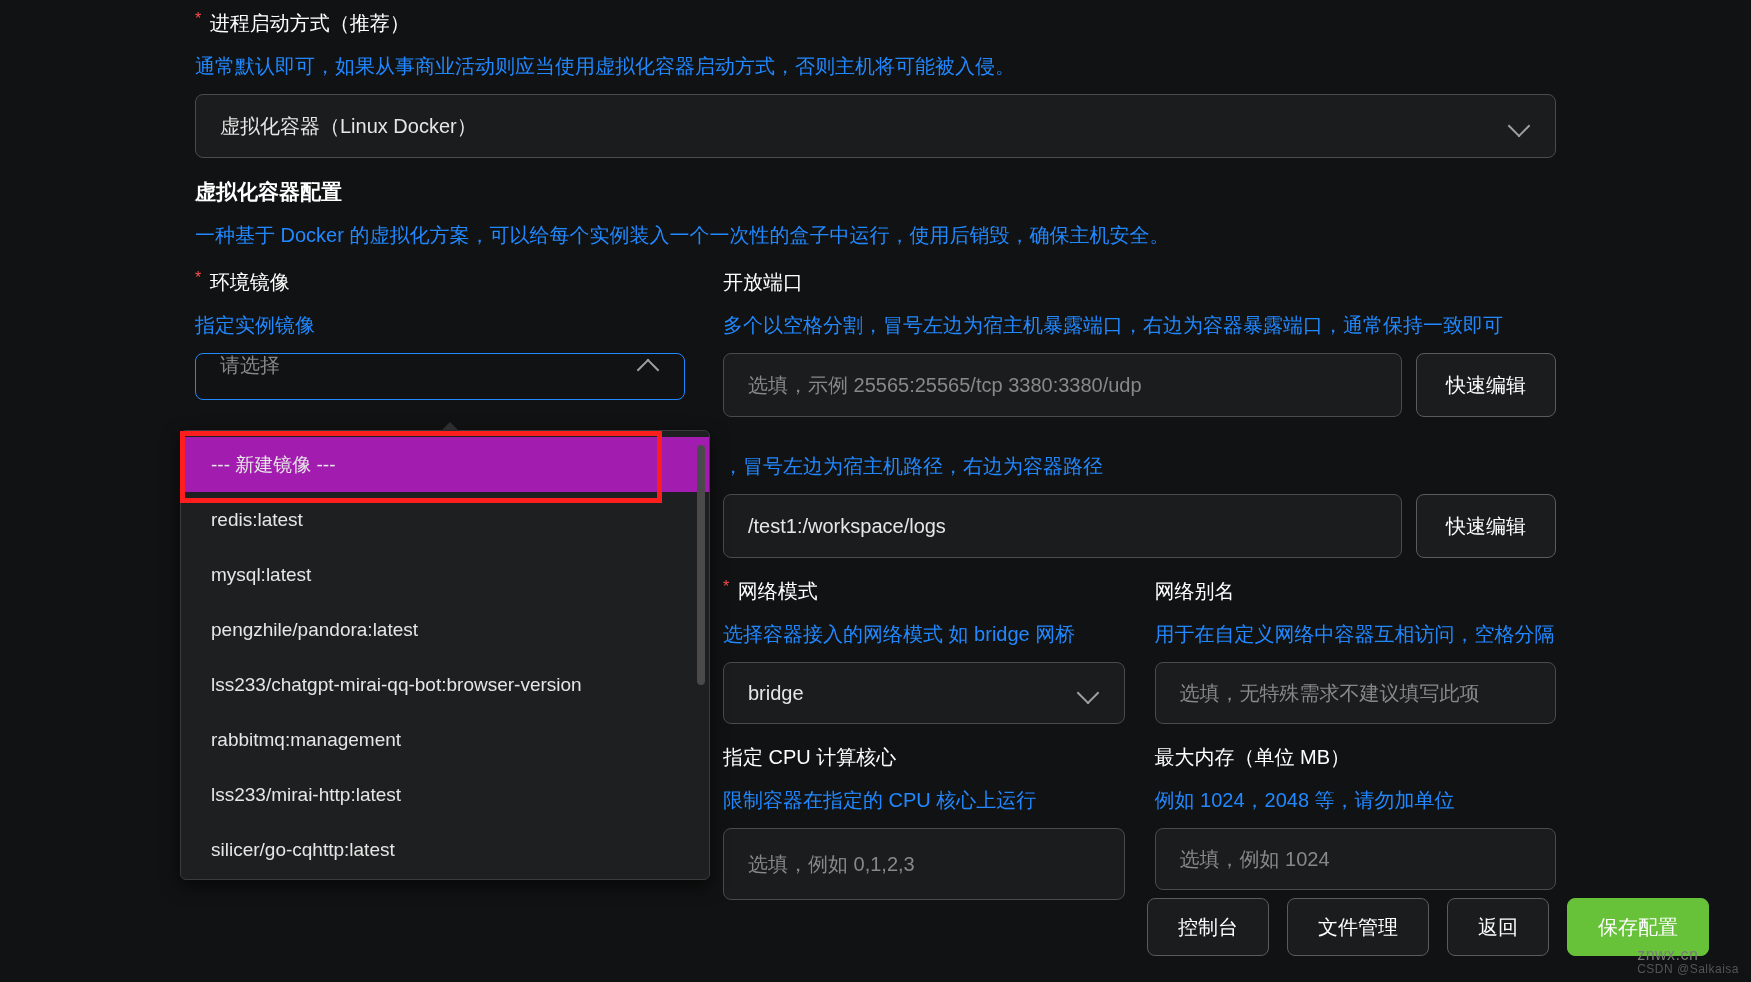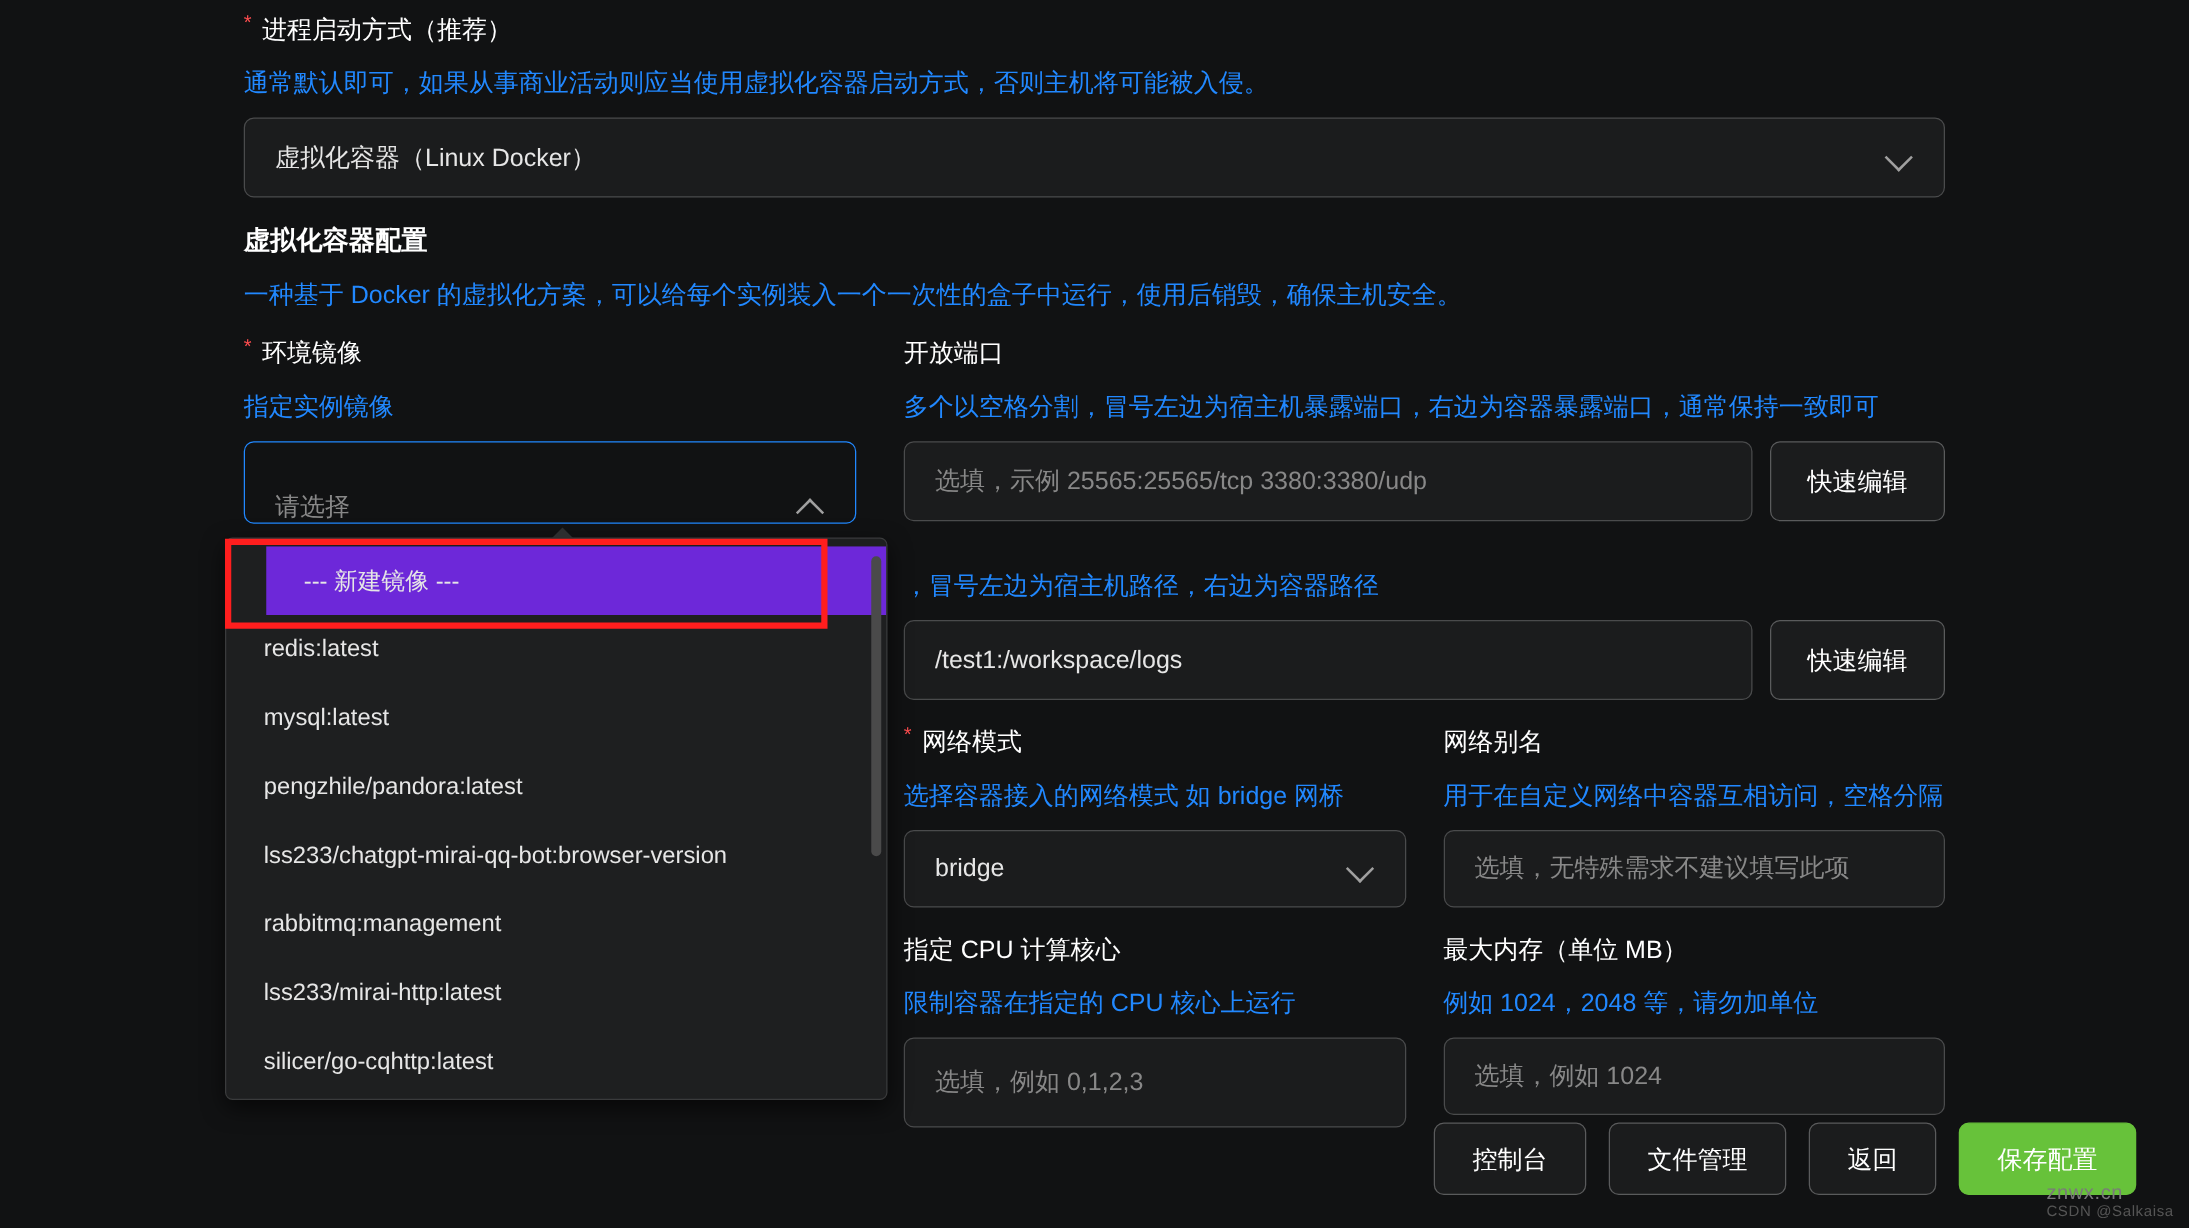--- a/index.html
+++ b/index.html
@@ -36,22 +36,22 @@
   .select-box .val { color: #e6e6e6; }
   .chevron { width:16px;height:16px;border-right:2px solid #a0a0a0;border-bottom:2px solid #a0a0a0; transform: rotate(45deg); margin-right:4px; flex:none;}
   .chevron-up { transform: rotate(-135deg); margin-top:8px;}
   .row2 { display:flex; gap: 38px; }
   .col-left { width: 490px; flex: none; }
   .col-right { flex: 1; }
   .image-select {
     background: transparent;
     border: 1.5px solid #2188ff;
     border-radius: 8px;
-    height: 66px;
-    display:flex; align-items:flex-end; padding: 0 24px;
+    height: 47px;
+    display:flex; align-items:flex-start; padding: 0 24px;
     justify-content: space-between;
     position: relative;
   }
   .image-select input {
     background: transparent; border: none; outline: none;
     color: #dcdcdc; font-size: 20px; width: 100%;
   }
   .image-select input::placeholder { color: #888888; }
   .dropdown {
     position: absolute;
@@ -77,22 +77,21 @@
   }
   .dropdown-item {
     height: 55px;
     padding: 0 30px;
     display:flex; align-items:center;
     font-size: 19px;
     color: #e6e6e6;
     cursor: pointer;
   }
   .dropdown-item.hl {
-    background: #6d28d9;
-    margin-left: 32px;
+    background: #a21caf;
   }
   .highlight-box {
     position: absolute;
     top: 431px;
     left: 180px;
     width: 482px;
     height: 72px;
     border: 5px solid #ff1e1e;
     z-index: 60;
     pointer-events:none;

